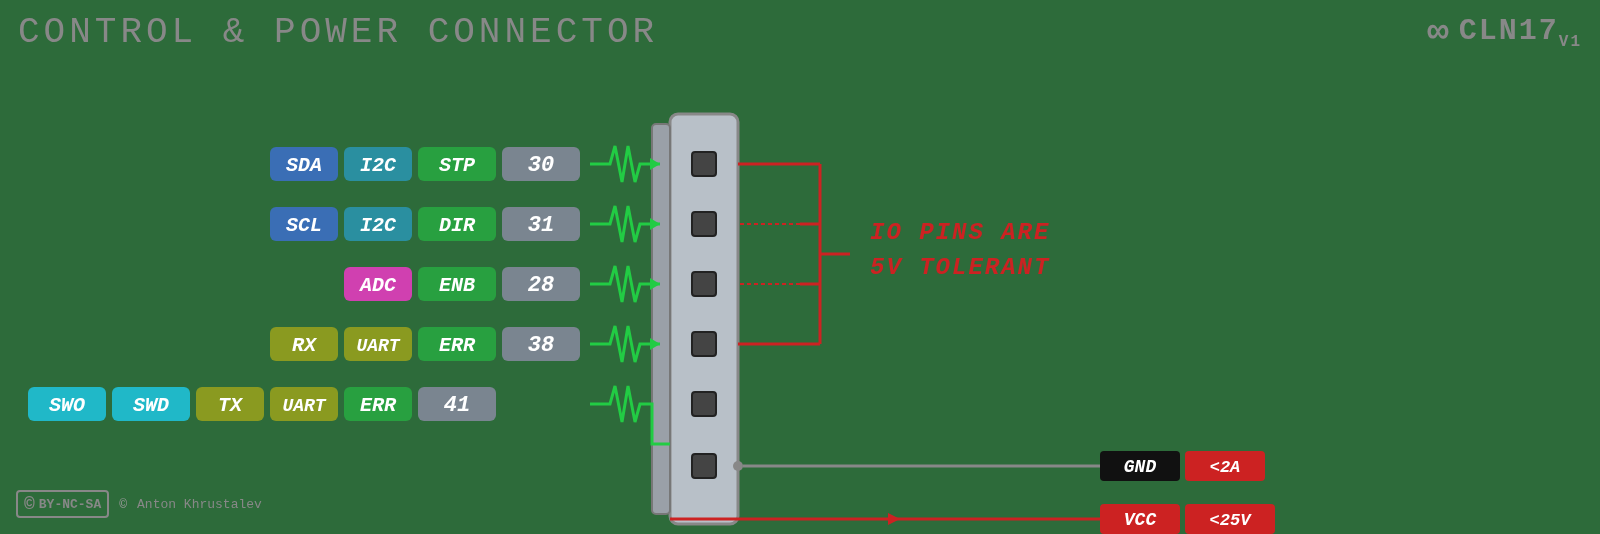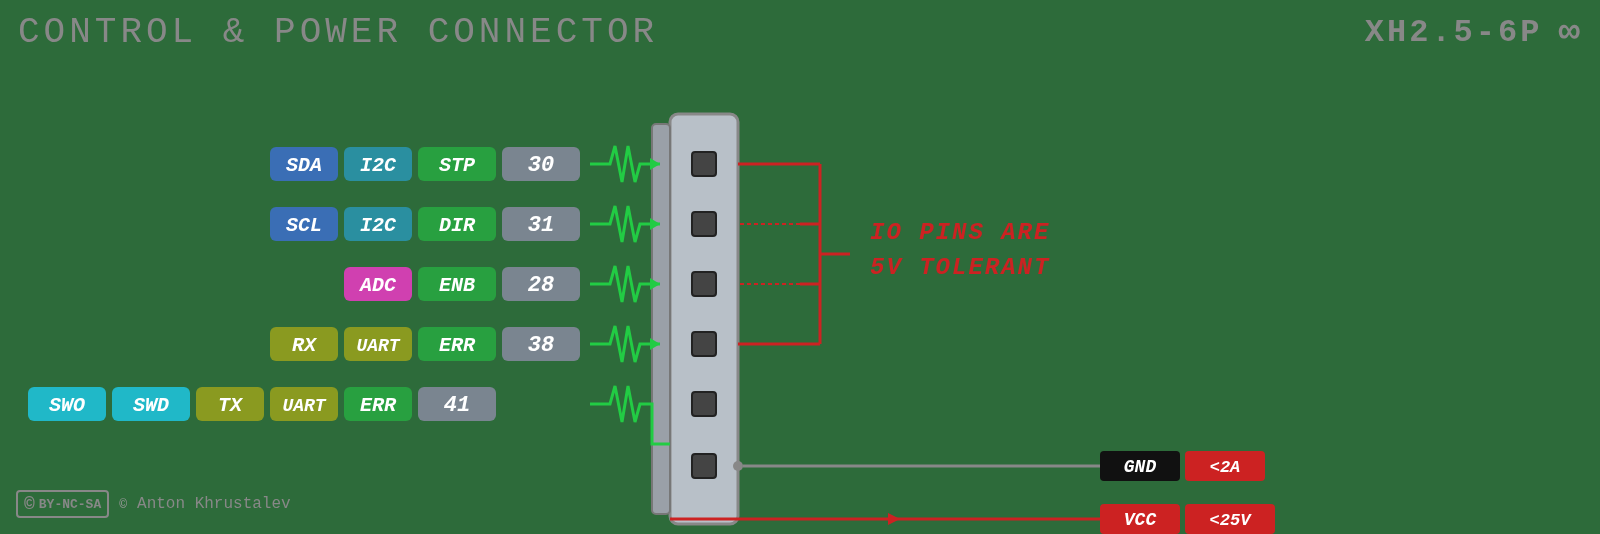--- a/index.html
+++ b/index.html
@@ -79,23 +79,25 @@
       font-weight: bold;
     }
   </style>
 </head>
 <body>
 
 <div class="title-area">
   <span class="title-text">CONTROL &amp; POWER CONNECTOR</span>
 </div>
 <div class="title-right">
-  <span class="xh-label">XH2.5-6P</span>
   <div class="cln-logo">
     <span class="infinity-icon">∞</span>
+    <span>
+      <span>CLN17</span><sub style="font-size:16px;color:#888;">V1</sub>
+    </span>
   </div>
 </div>
 
 <svg width="1600" height="470" style="position:absolute;top:64px;left:0;">
 
   <rect x="670" y="50" width="68" height="410" rx="8" ry="8" fill="#b8c0c8" stroke="#888" stroke-width="3"></rect>
 
   <rect x="652" y="60" width="18" height="390" rx="4" ry="4" fill="#9aa0a8" stroke="#777" stroke-width="2"></rect>
 
   <rect x="692" y="88" width="24" height="24" rx="3" fill="#444" stroke="#222" stroke-width="2"></rect>
@@ -231,14 +233,14 @@
   <text x="870" y="210" font-family="Courier New" font-size="24" font-weight="bold" font-style="italic" fill="#cc2222" letter-spacing="2">5V TOLERANT</text>
 
 </svg>
 
 <div class="copyright" style="position:absolute;bottom:16px;left:16px;display:flex;align-items:center;gap:10px;">
   <div class="cc-badge">
     <span style="font-size:18px;">©</span>
     <span>BY-NC-SA</span>
   </div>
   <span style="color:#999;font-size:13px;">©</span>
-  <span style="color:#888;font-size:16px;">Anton Khrustalev</span>
+  <span style="color:#888;font-size:13px;">Anton Khrustalev</span>
 </div>
 
 </body></html>

